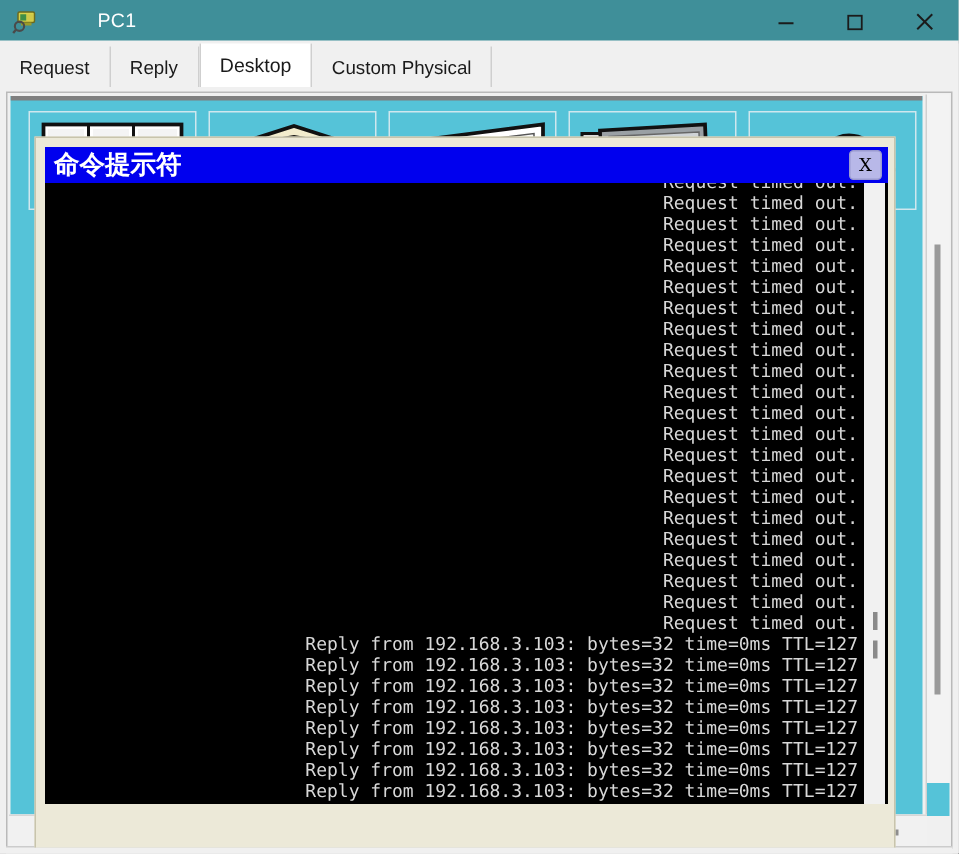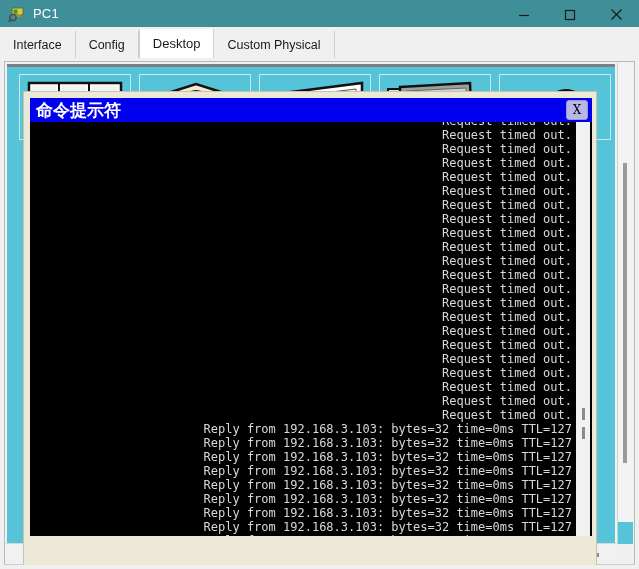--- a/index.html
+++ b/index.html
@@ -27,20 +27,21 @@
   
   #titlebar {
     position: absolute;
     left: 0; top: 0;
     width: 639px;
     height: 27px;
     background: #3f8f99;
     display: flex;
     align-items: center;
     box-sizing: border-box;
+    gap: 32px;
   }
   #titlebar-icon {
     width: 18px;
     height: 18px;
     margin-left: 8px;
     margin-right: 7px;
     position: relative;
     flex: none;
   }
   #titlebar-title {
@@ -342,22 +343,22 @@
     </div>
     <div class="win-ctl" id="btn-close">
       <svg width="15" height="15" viewBox="0 0 15 15">
         <line x1="2.5" y1="2.5" x2="12.5" y2="12.5" stroke="#1b1b1b" stroke-width="1.3"></line>
         <line x1="12.5" y1="2.5" x2="2.5" y2="12.5" stroke="#1b1b1b" stroke-width="1.3"></line>
       </svg>
     </div>
   </div>
 
   <div id="tabstrip">
-    <div class="tab">Interface</div>
-    <div class="tab">Config</div>
+    <div class="tab">Request</div>
+    <div class="tab">Reply</div>
     <div class="tab active">Desktop</div>
     <div class="tab">Custom Physical</div>
   </div>
 
   <div id="content-pane">
     <div id="content-frame">
 
       <div id="desktop-surface">
         <div id="desktop-topbar"></div>
 

